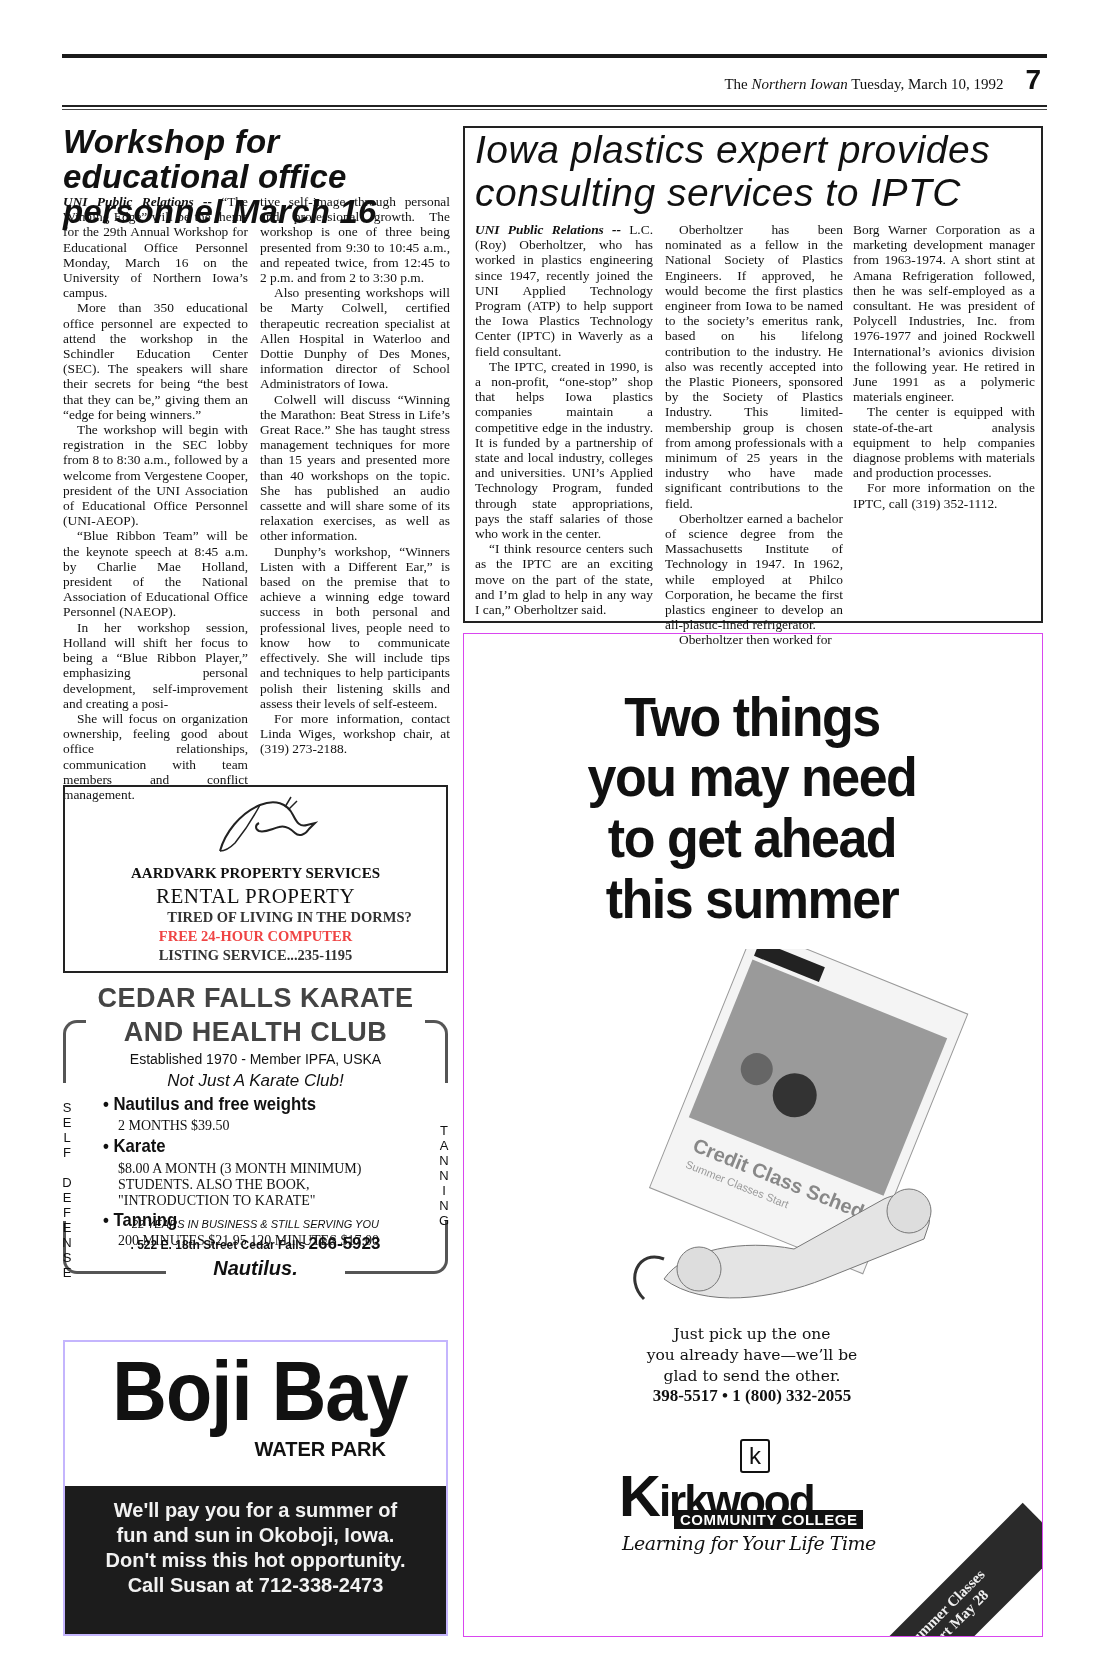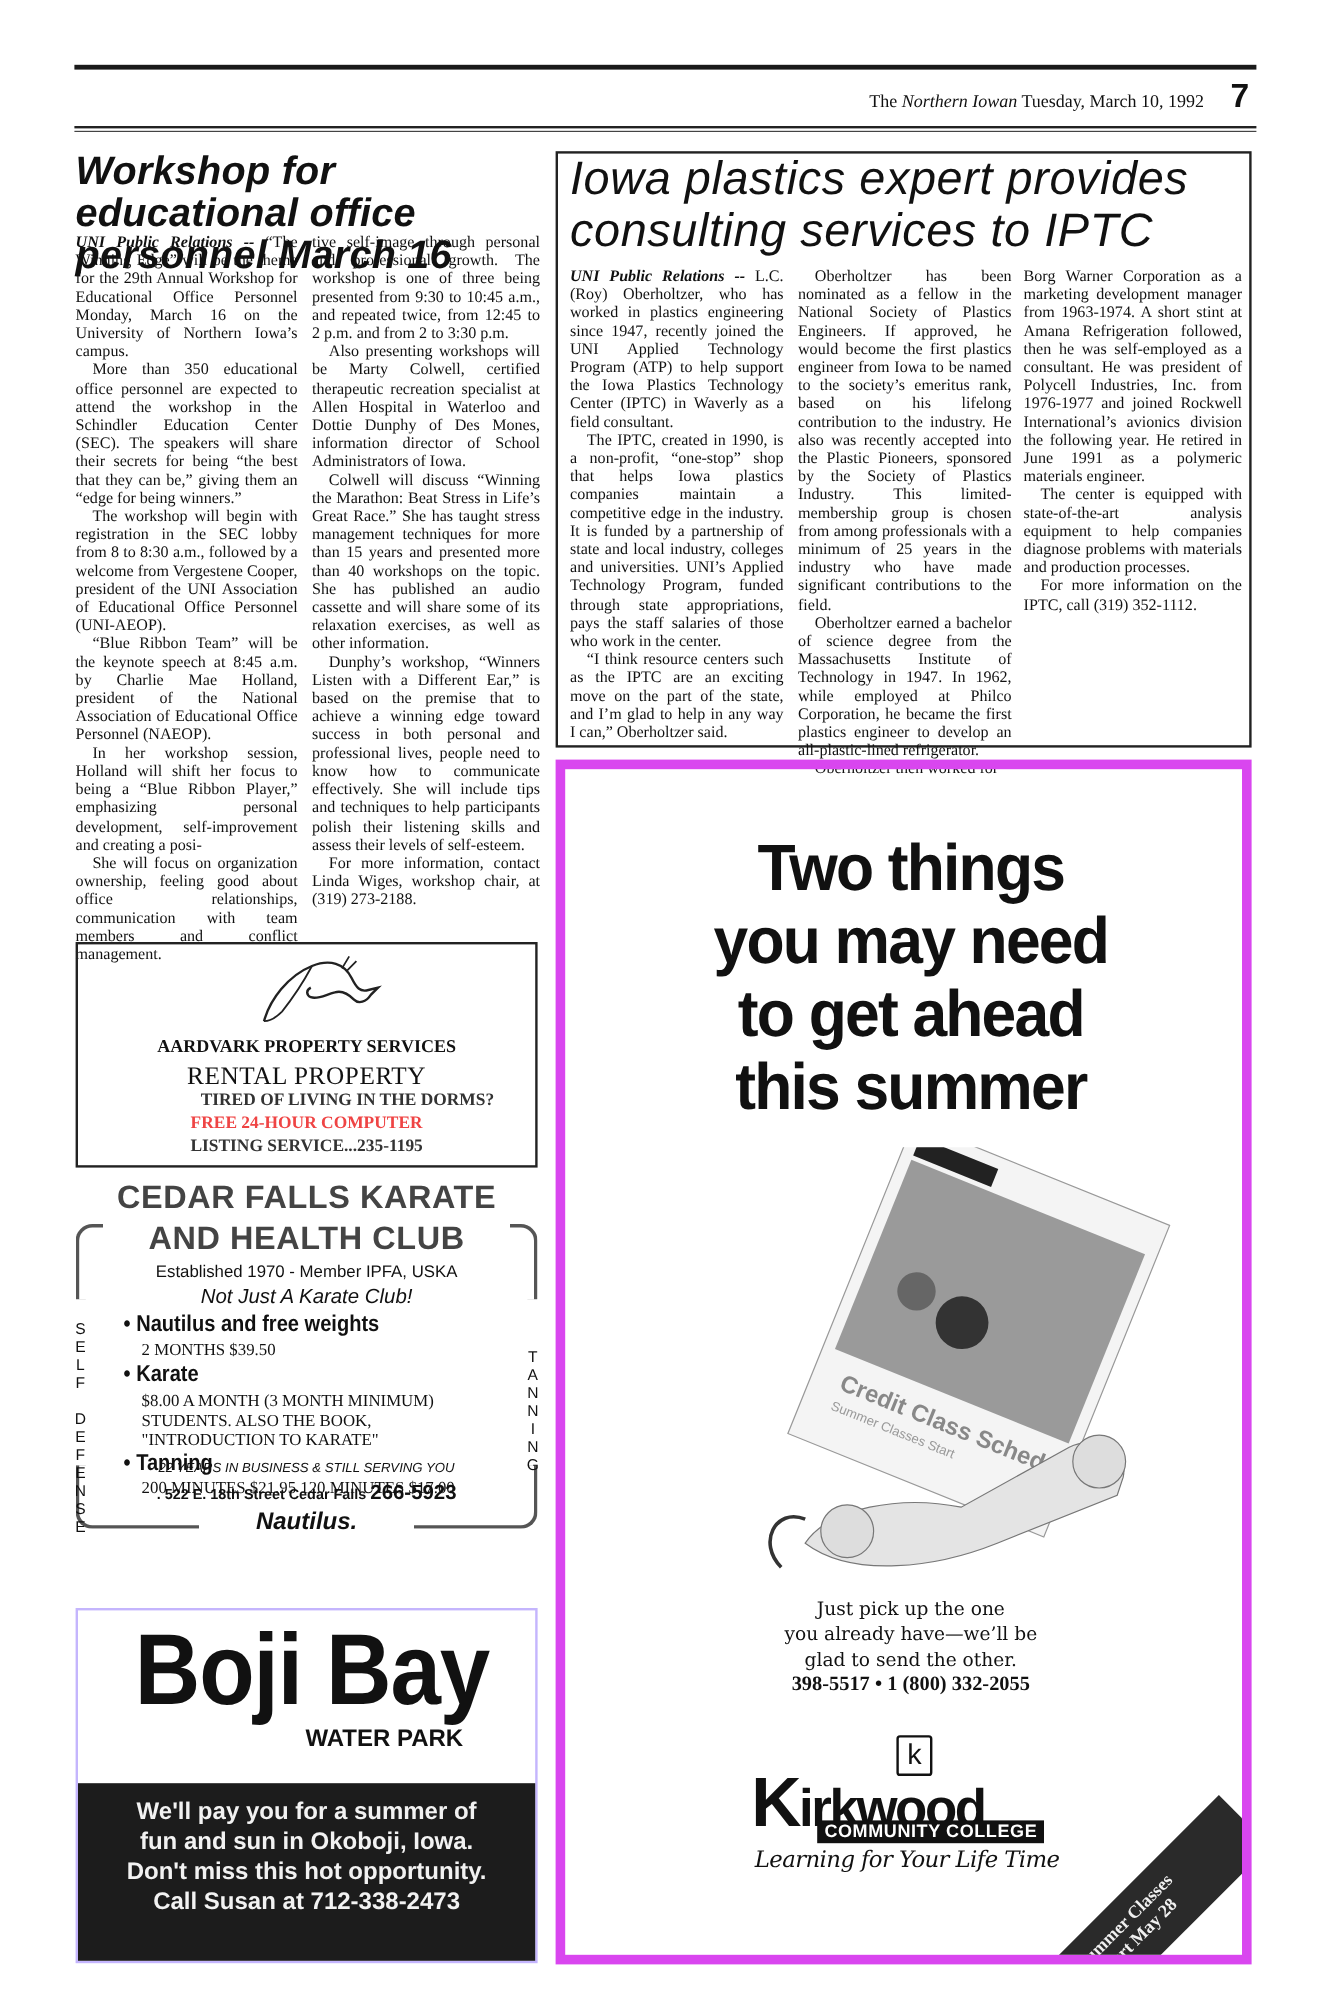--- a/index.html
+++ b/index.html
@@ -44,21 +44,21 @@
   .kar-foot2{position:absolute;top:259px;width:385px;text-align:center;font-family:"Liberation Sans",sans-serif;font-weight:bold;font-size:12px;}
   .kar-foot2 .ph{font-size:17px;}
   .kar-brand{position:absolute;top:282px;width:385px;text-align:center;font-family:"Liberation Sans",sans-serif;font-weight:bold;font-style:italic;font-size:20px;}
   .bracket{position:absolute;border:3px solid #555;}
   
   .ad-boji{left:63px;top:1340px;width:385px;height:296px;border:2px solid #c4b5fd;box-sizing:border-box;}
   .boji-name{position:absolute;left:10px;top:4px;width:370px;text-align:center;font-family:"Liberation Sans",sans-serif;font-weight:bold;font-size:84px;line-height:90px;letter-spacing:-1px;transform:scaleX(0.9);}
   .boji-sub{position:absolute;right:60px;top:96px;font-family:"Liberation Sans",sans-serif;font-weight:bold;font-size:20px;}
   .boji-dark{position:absolute;left:0;top:144px;width:381px;height:148px;background:#1c1c1c;color:#f2f2f2;text-align:center;font-family:"Liberation Sans",sans-serif;font-weight:bold;font-size:20px;line-height:25px;padding-top:12px;box-sizing:border-box;}
   
-  .ad-kirk{left:463px;top:633px;width:580px;height:1004px;border:8px solid #d946ef;box-sizing:border-box;overflow:hidden;}
+  .ad-kirk{left:463px;top:633px;width:580px;height:1004px;border:1px solid #d946ef;box-sizing:border-box;overflow:hidden;}
   .kirk-head{position:absolute;left:0;top:58px;width:576px;text-align:center;font-family:"Liberation Sans",sans-serif;font-weight:bold;font-size:52px;line-height:58px;letter-spacing:-1.5px;transform:scaleY(1.05);}
   .kirk-photo{position:absolute;left:160px;top:315px;width:360px;height:380px;}
   .kirk-body{position:absolute;top:690px;width:576px;text-align:center;font-family:"DejaVu Serif",serif;font-size:15.5px;line-height:21px;}
   .kirk-phones{position:absolute;top:752px;width:576px;text-align:center;font-family:"Liberation Serif",serif;font-weight:bold;font-size:17px;}
   .kirk-k{position:absolute;left:276px;top:805px;width:26px;height:30px;border:2px solid #111;border-radius:3px;font-family:"Liberation Sans",sans-serif;font-size:24px;line-height:30px;text-align:center;}
   .kirk-logo{position:absolute;left:155px;top:840px;font-family:"Liberation Sans",sans-serif;font-weight:bold;font-size:44px;letter-spacing:-2px;line-height:44px;}
   .kirk-logo .big{font-size:58px;}
   .kirk-cc{position:absolute;left:210px;top:876px;background:#111;color:#fff;font-family:"Liberation Sans",sans-serif;font-weight:bold;font-size:15px;padding:1px 6px;letter-spacing:0.5px;}
   .kirk-script{position:absolute;left:158px;top:898px;font-family:"DejaVu Serif",serif;font-style:italic;font-size:19px;letter-spacing:-0.5px;}
   .kirk-banner{position:absolute;right:-40px;bottom:-10px;width:260px;height:60px;background:#2a2a2a;transform:rotate(-45deg);transform-origin:center;color:#f0f0f0;font-family:"Liberation Serif",serif;font-weight:bold;font-size:15px;text-align:center;line-height:17px;padding-top:12px;box-sizing:border-box;}

